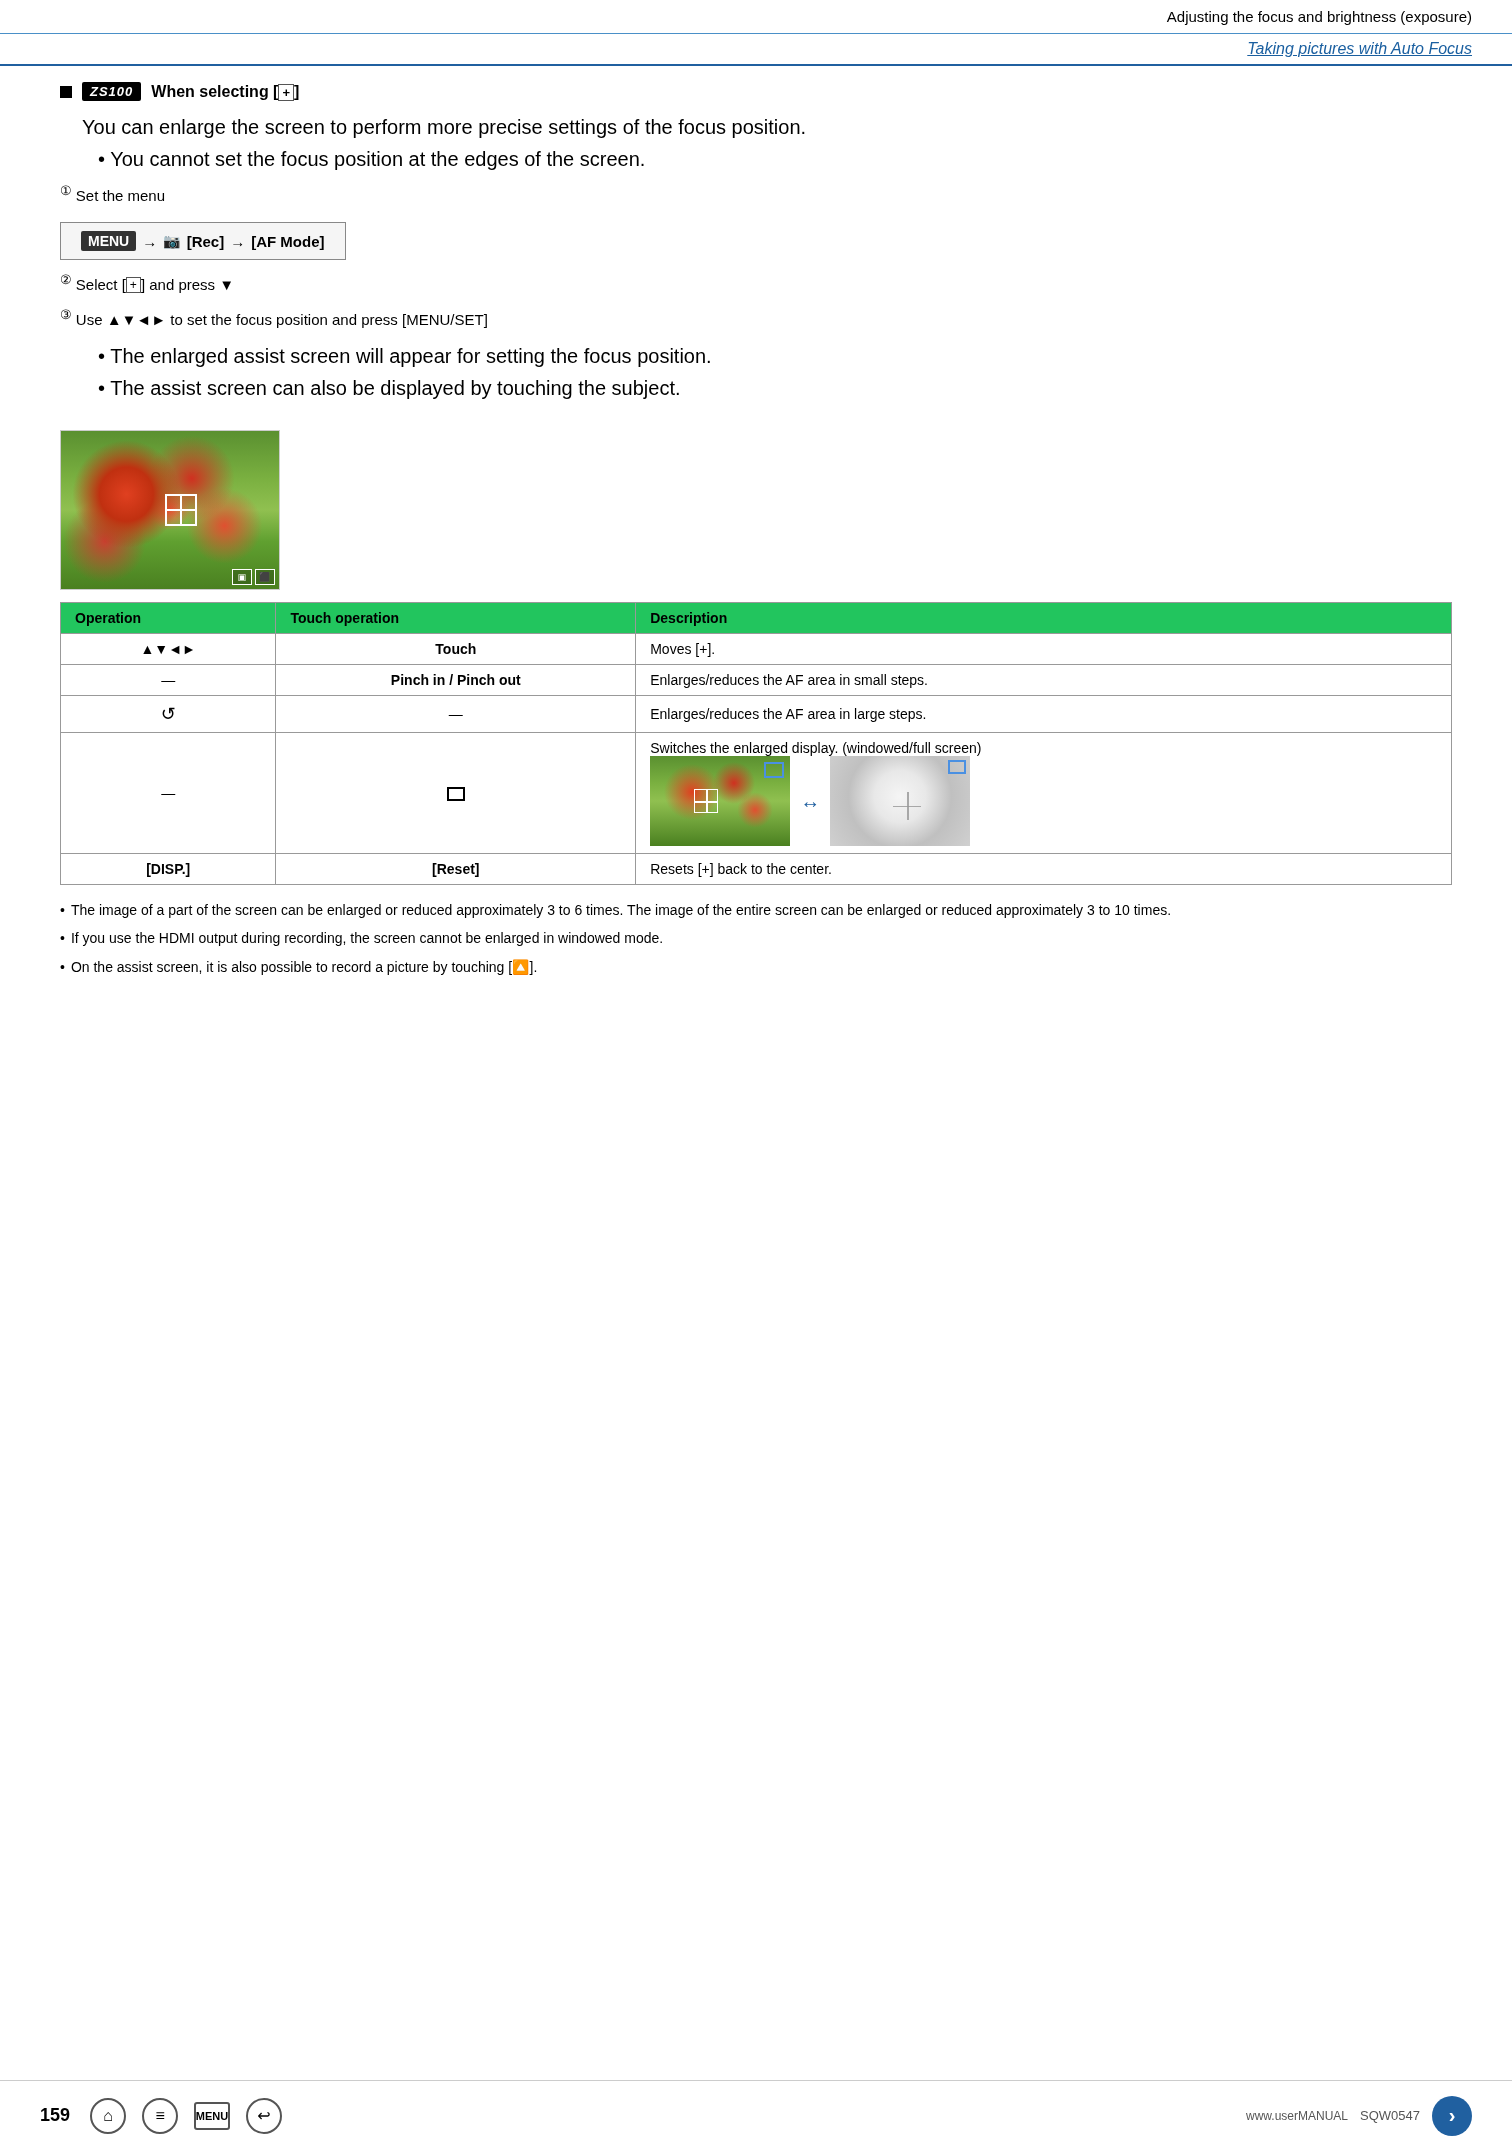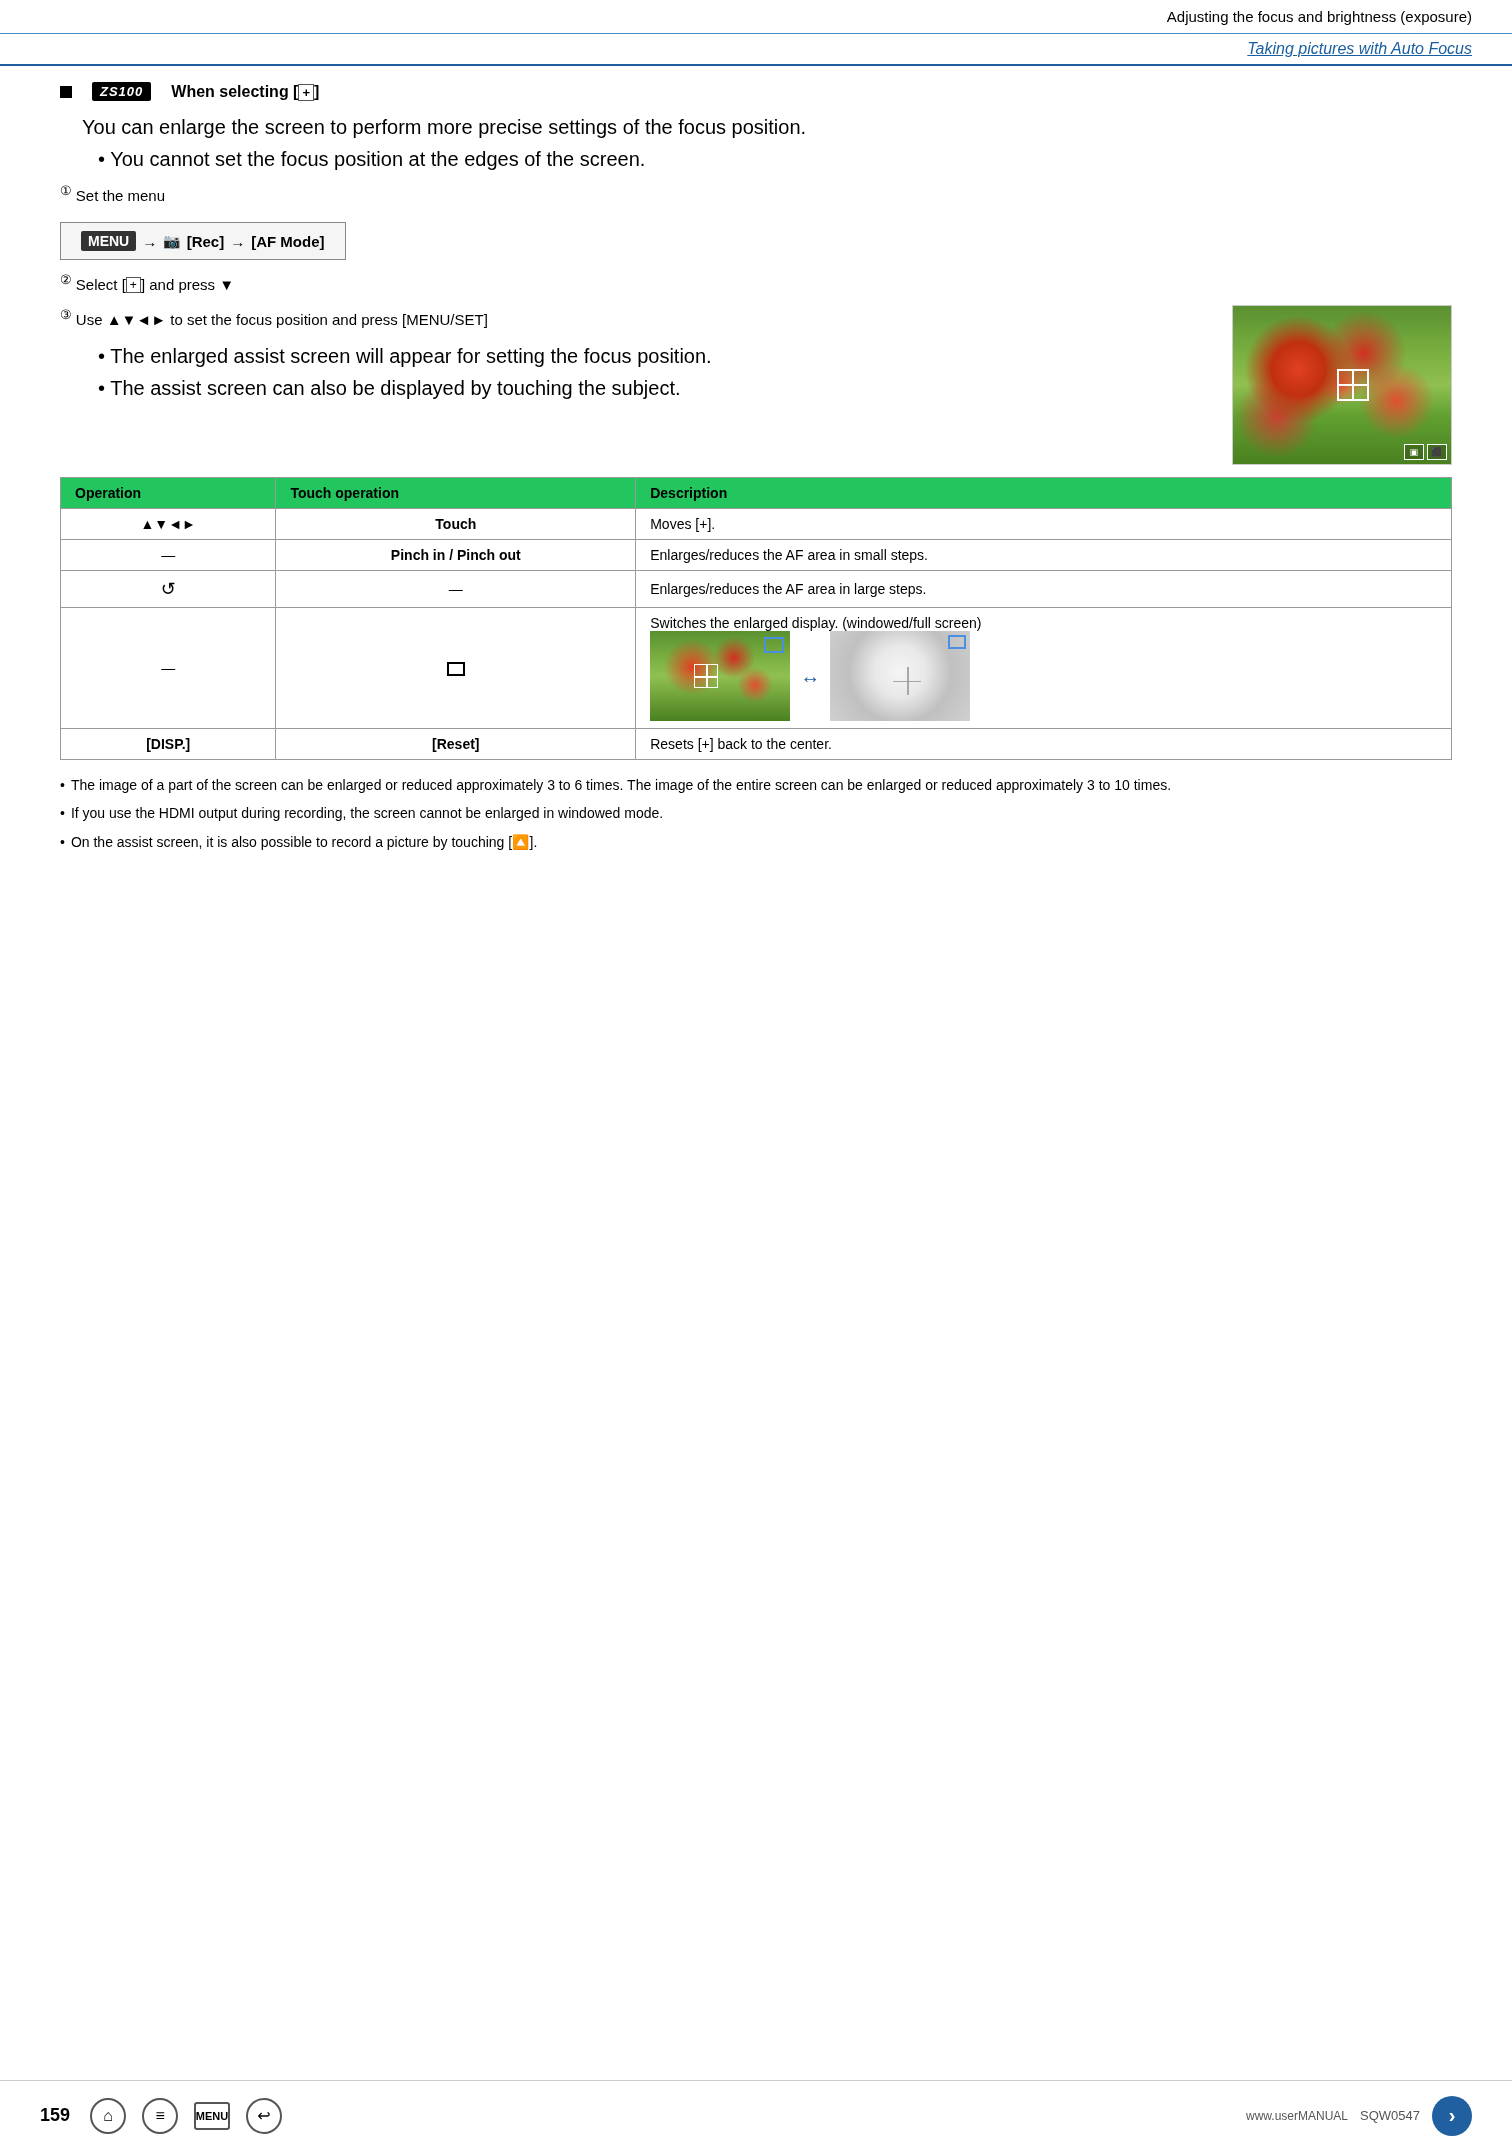--- a/index.html
+++ b/index.html
@@ -35,21 +35,21 @@
     }
 
     .main-content {
       padding: 0 60px 40px 60px;
     }
 
     
     .section-heading {
       display: flex;
       align-items: center;
-      gap: 20px;
+      gap: 10px;
       margin-bottom: 10px;
       font-weight: bold;
       font-size: 16px;
     }
     .black-square {
       width: 12px;
       height: 12px;
       background: #000;
       display: inline-block;
       flex-shrink: 0;
@@ -112,20 +112,21 @@
     .cam-icon {
       font-size: 14px;
     }
 
     
     .step3-row {
       display: flex;
       align-items: flex-start;
       gap: 20px;
       margin-bottom: 10px;
+      flex-direction: column;
     }
     .step3-text {
       flex: 1;
     }
     .step3-image {
       width: 220px;
       flex-shrink: 0;
     }
     .camera-preview {
       width: 220px;

